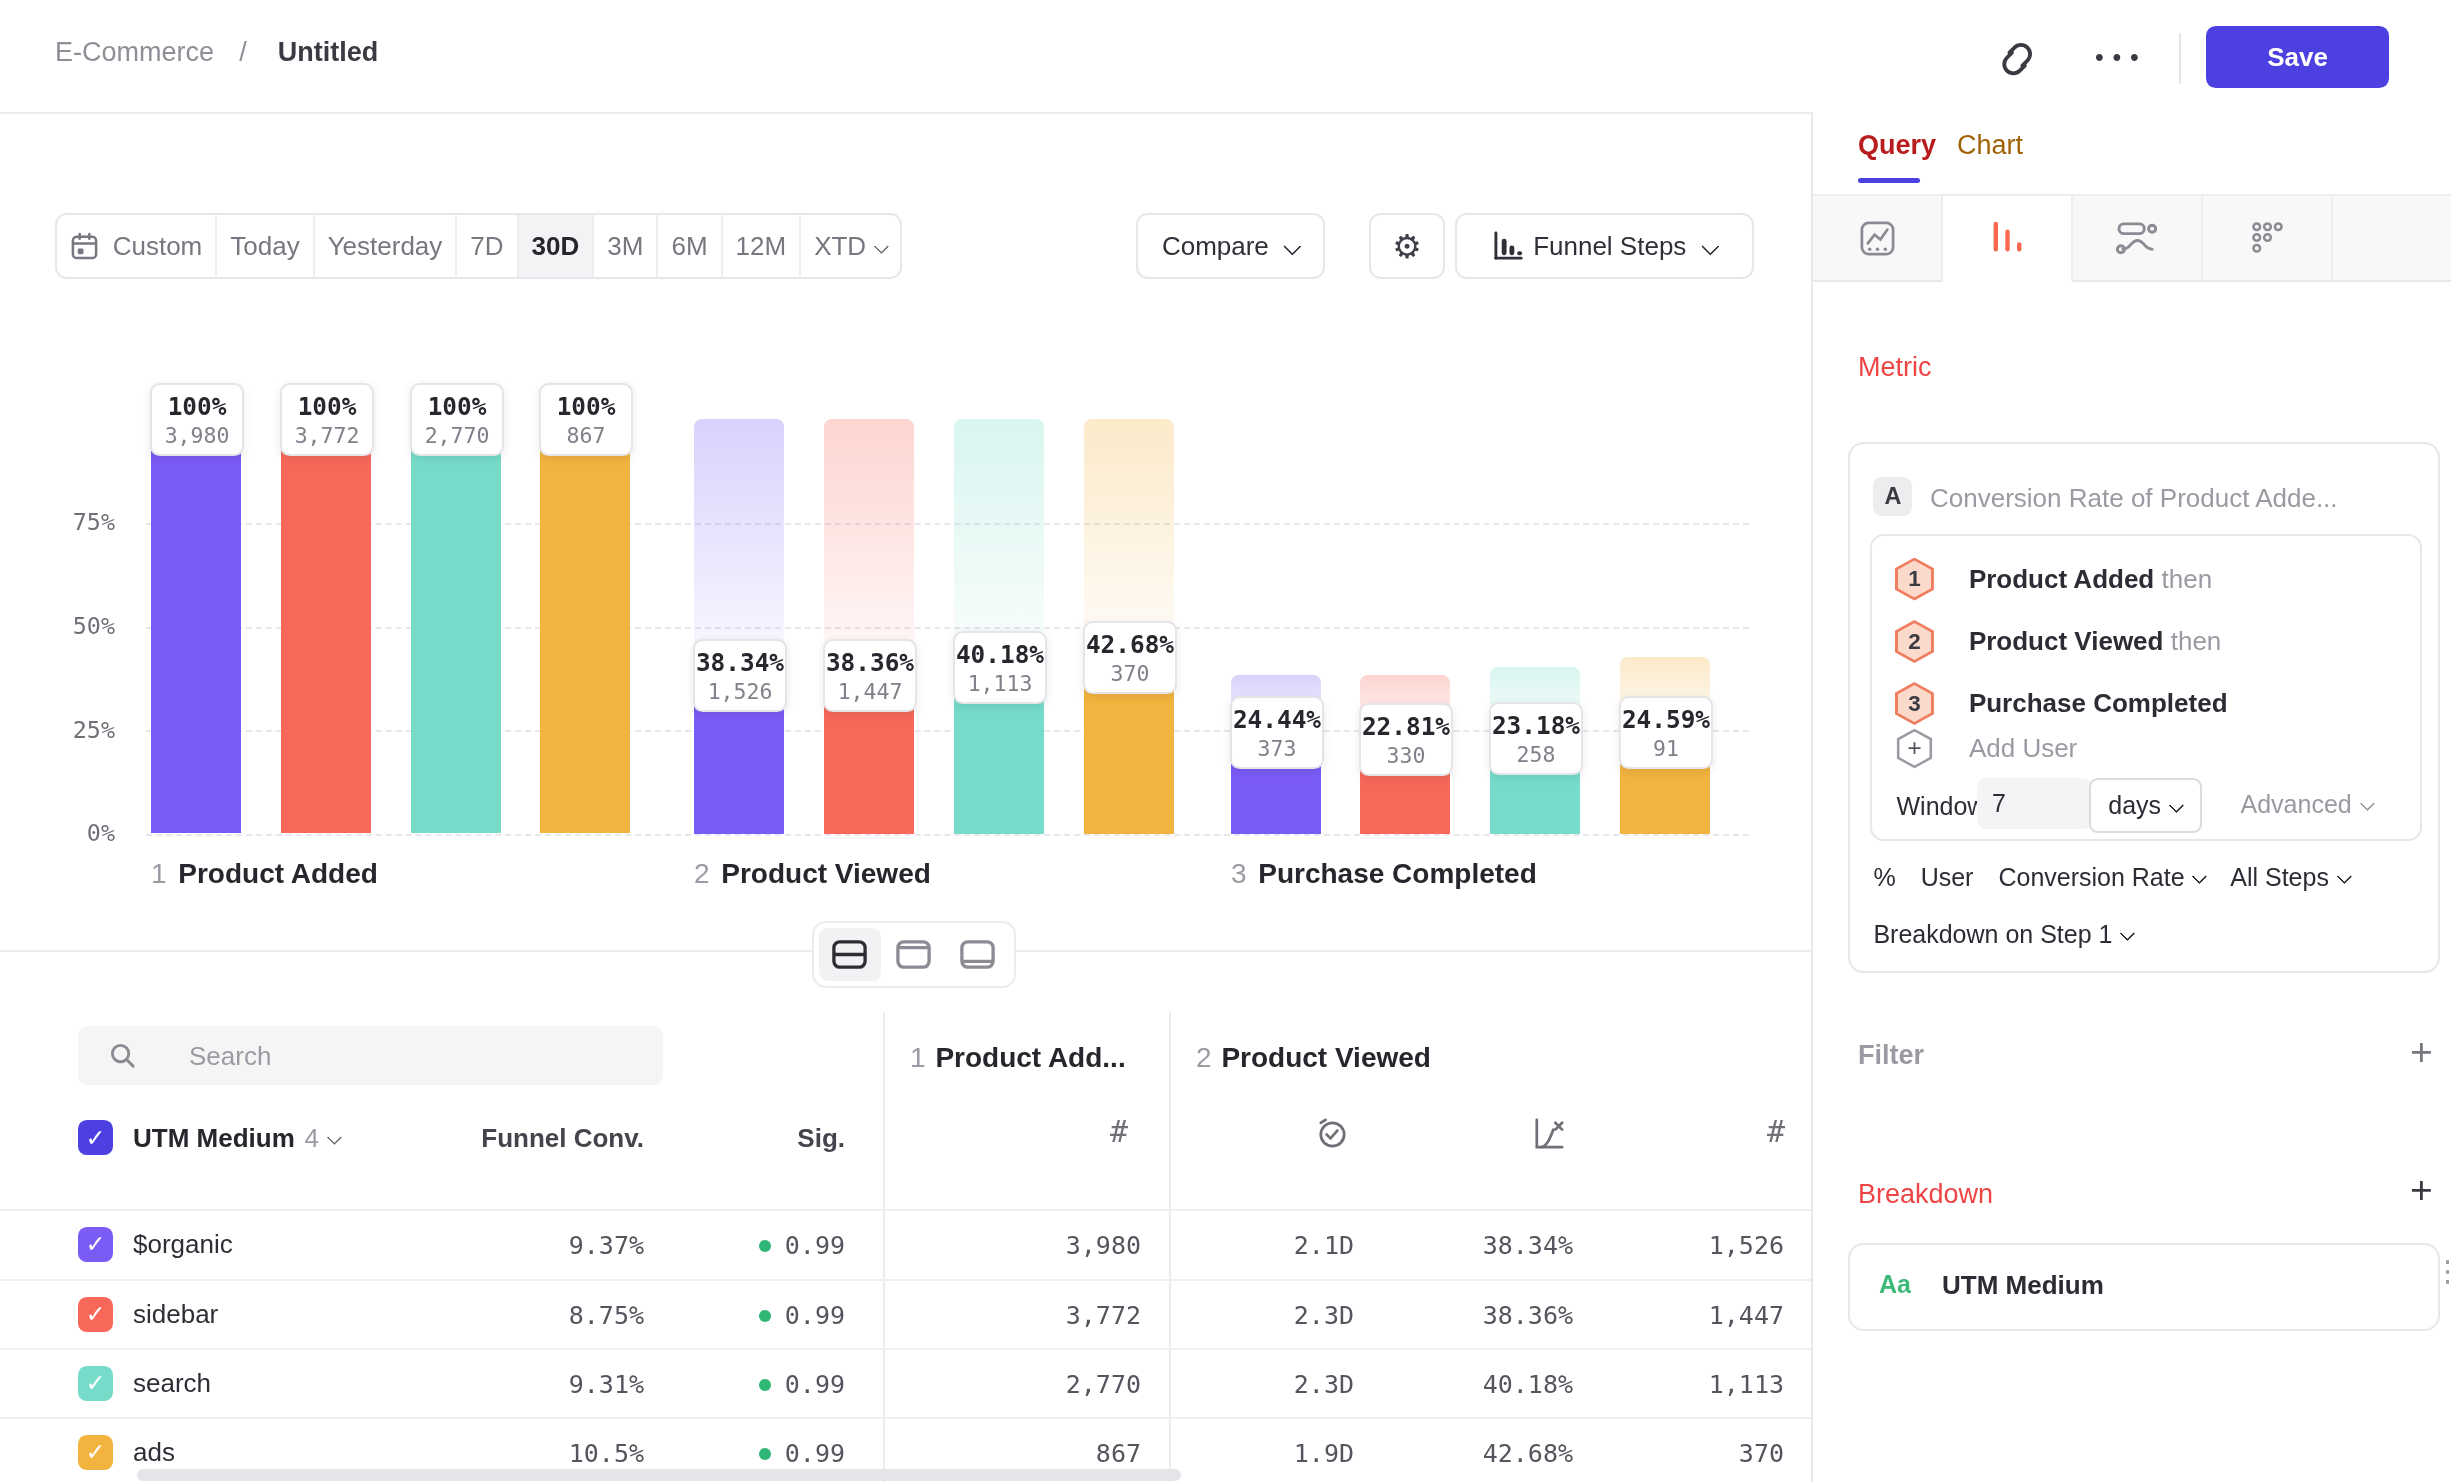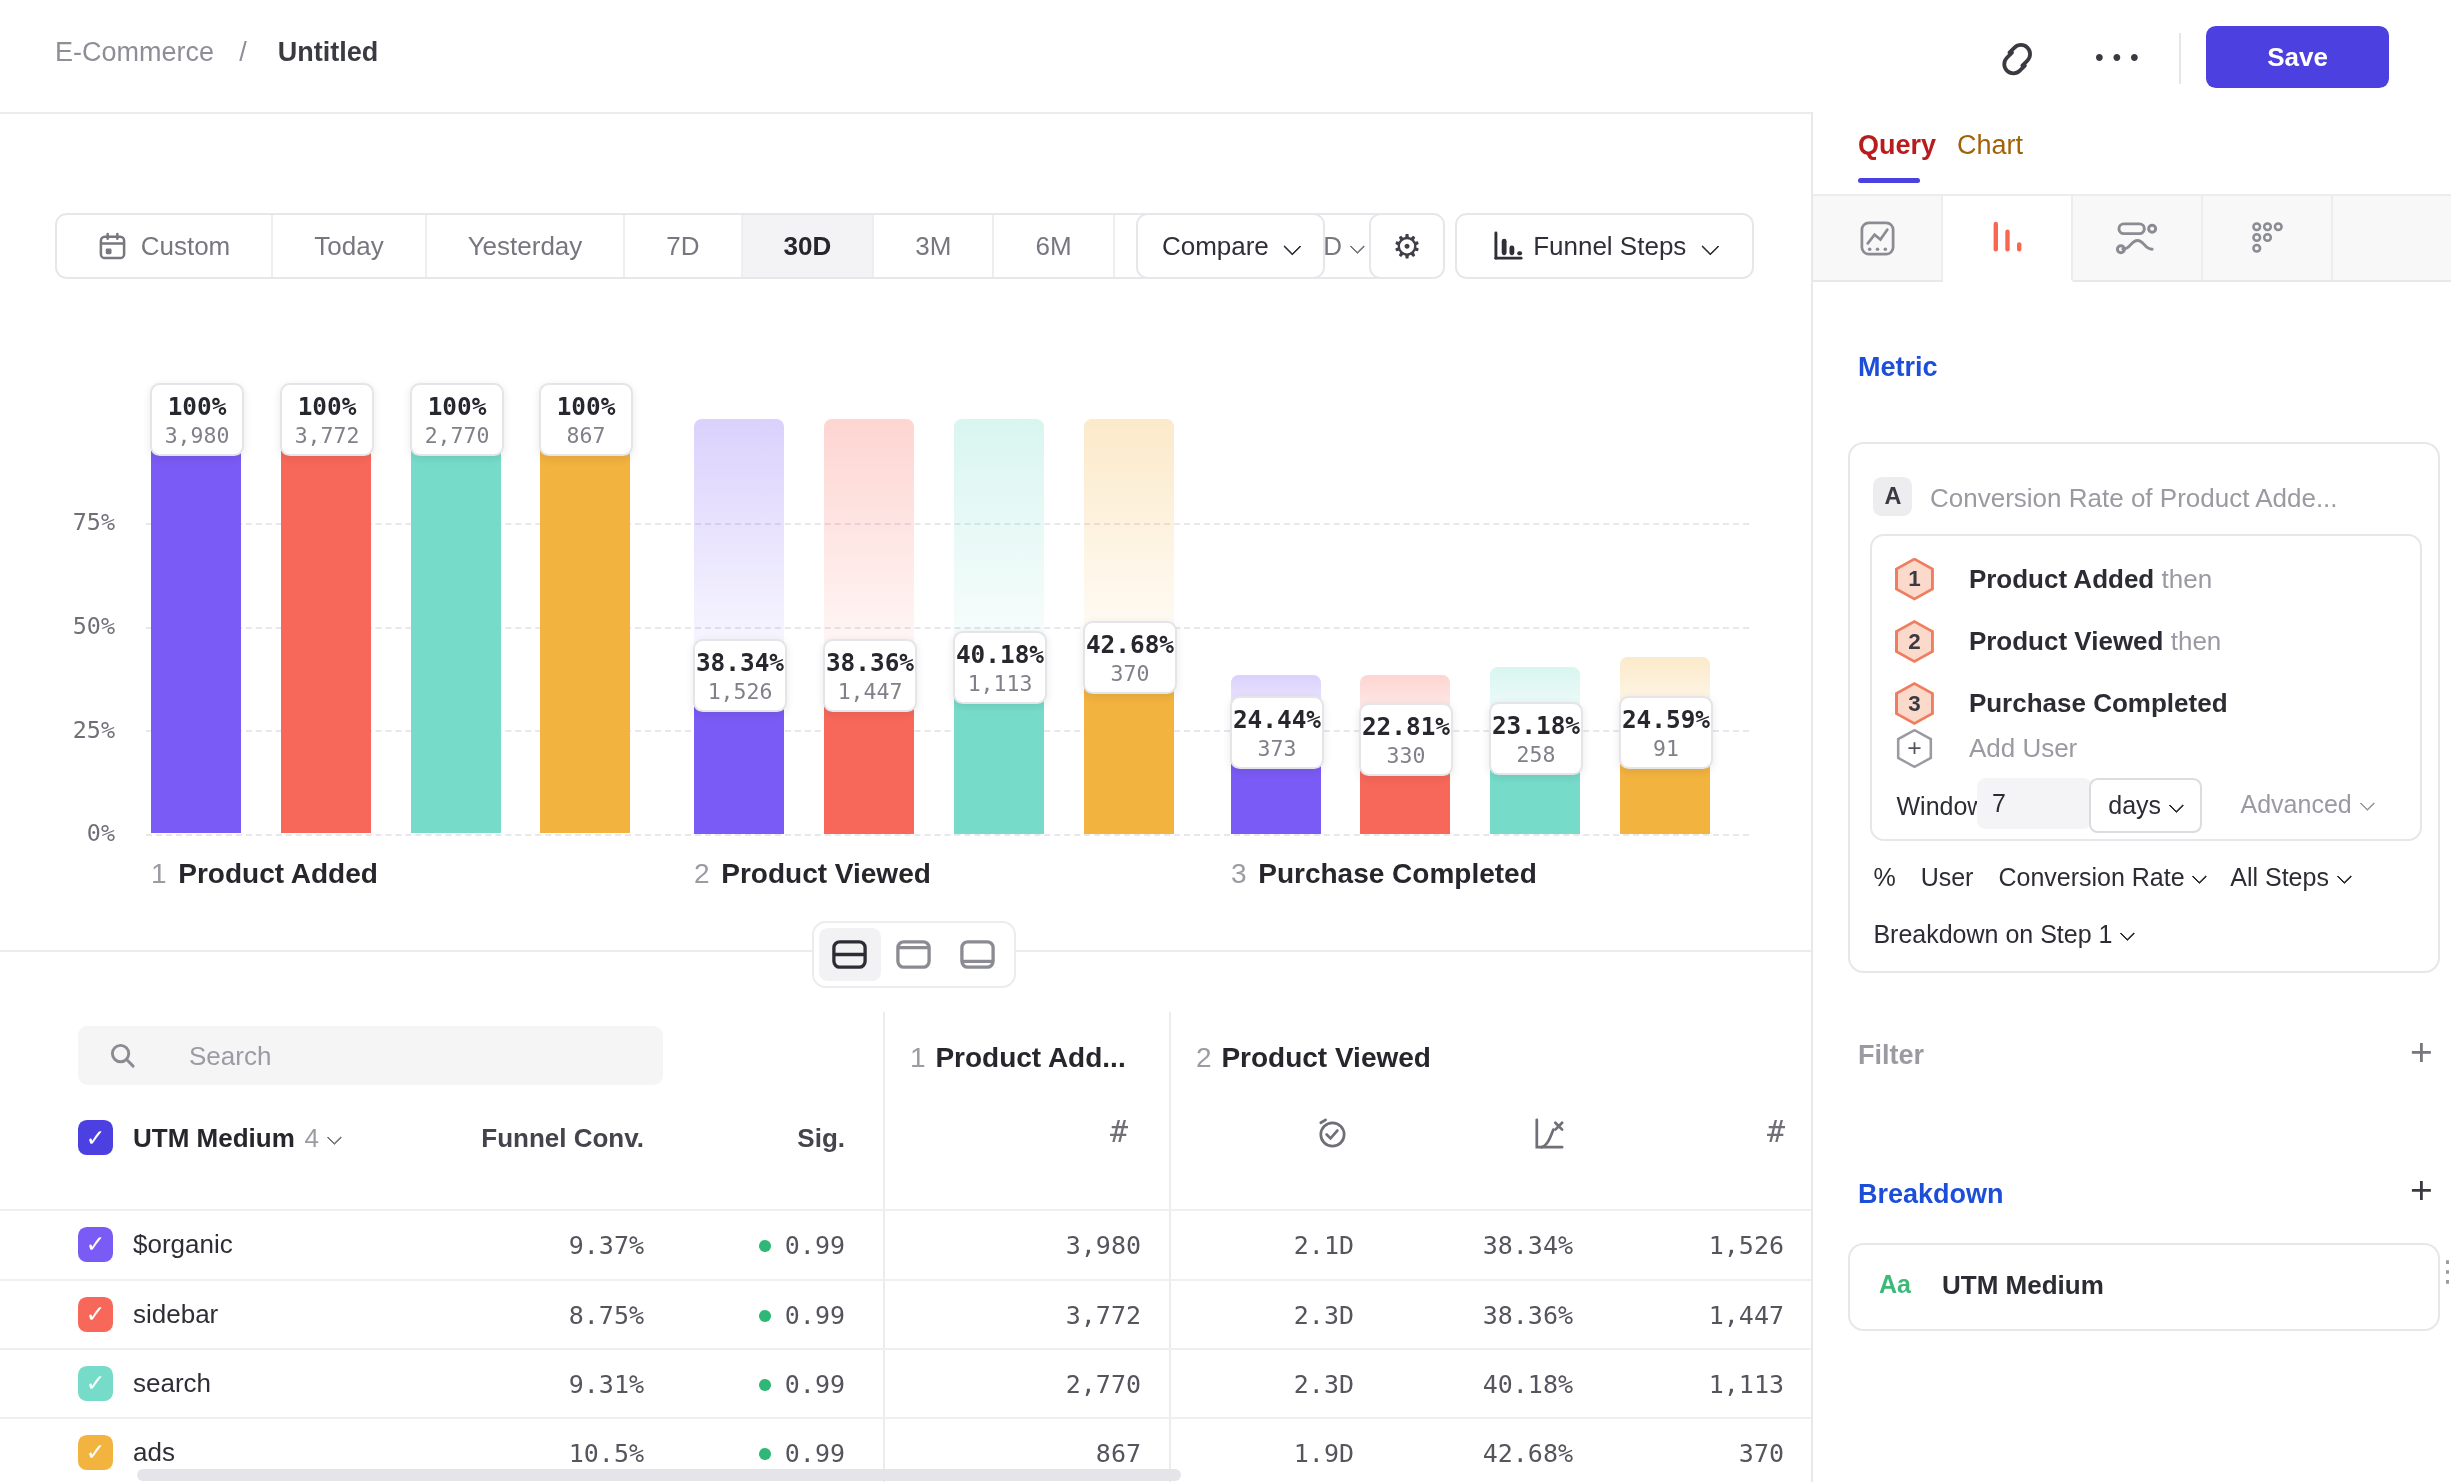--- a/index.html
+++ b/index.html
@@ -16,21 +16,21 @@
   #crumb .parent,#crumb .sep{color:#8e8e97;}
   #crumb .cur{color:#3a3a42;font-weight:600;margin-left:5.9px;}
   #crumb .sep{margin:0 17.6px;}
   #link-btn{left:1993px;top:35px;width:47px;height:47px;cursor:pointer;}
   #more-btn{left:2095px;top:43px;width:68px;height:33px;letter-spacing:8.8px;font-size:25px;color:#3a3a42;cursor:pointer;}
   #top-divider{left:2179px;top:33px;width:2px;height:51px;background:#e6e6ea;}
   #save-btn{left:2206px;top:26px;width:183px;height:62px;background:#4C40E0;color:#fff;font-size:26px;font-weight:600;border:none;border-radius:9.8px;cursor:pointer;font-family:inherit;}
 
   
   #seg{left:55px;top:213px;height:62px;display:inline-flex;border:2px solid #e7e7eb;border-radius:11.7px;overflow:hidden;background:#fff;}
-  .seg-item{display:flex;align-items:center;padding:0 41px;font-size:26px;color:#77777f;border-left:2px solid #eeeef1;cursor:pointer;white-space:nowrap;}
+  .seg-item{display:flex;align-items:center;padding:0 13px;font-size:26px;color:#77777f;border-left:2px solid #eeeef1;cursor:pointer;white-space:nowrap;}
   .seg-item:first-child{border-left:none;}
   .seg-item.sel{background:#f3f3f5;color:#26262c;font-weight:700;}
   .tool-btn{position:absolute;top:213px;height:62px;display:flex;align-items:center;justify-content:center;border:2px solid #e7e7eb;border-radius:11.7px;background:#fff;font-size:26px;color:#2f2f37;cursor:pointer;gap:7.8px;}
 
   
   #legend{left:0;top:318px;width:1811px;display:flex;justify-content:center;gap:45px;}
   .lg-item{display:flex;align-items:center;gap:11.7px;font-size:25px;color:#3f3f47;font-weight:500;cursor:pointer;}
   .lg-sw{width:21.5px;height:21.5px;border-radius:5.9px;}
 
   
@@ -75,21 +75,21 @@
   
   #rpanel{left:1811px;top:112px;width:641px;height:1370px;border-left:2px solid #e8e8ea;background:#fff;}
   .rp{position:absolute;}
   .rtab{font-size:27px;cursor:pointer;}
   .rtab.active{color:#b91c1c;font-weight:700;}
   .rtab.idle{color:#a16207;}
   #rtab-underline{left:45px;top:66px;width:62px;height:4.9px;background:#4B41E0;border-radius:2.9px;}
   #icon-strip{left:0px;top:82px;width:641px;height:84px;background:#f8f8f9;border-top:2px solid #ededf0;border-bottom:2px solid #e8e8ea;display:flex;}
   .itab{width:128px;height:100%;display:flex;align-items:center;justify-content:center;border-right:2px solid #ededf0;cursor:pointer;color:#8b8b93;}
   .itab.sel{background:#fff;border-bottom:2px solid #fff;margin-bottom:-2px;color:#F8684F;}
-  .sect-title{font-size:27px;font-weight:700;color:#1d4ed8;}
+  .sect-title{font-size:27px;font-weight:400;color:#ef4444;}
   .card{position:absolute;border:2px solid #e7e7ea;border-radius:15.6px;background:#fff;}
   .hex{position:relative;width:39px;height:43px;flex:none;}
   .hex .h1{position:absolute;inset:0;clip-path:polygon(50% 0,100% 25%,100% 75%,50% 100%,0 75%,0 25%);background:#EF7D5F;}
   .hex .h2{position:absolute;inset:2.9px;clip-path:polygon(50% 0,100% 25%,100% 75%,50% 100%,0 75%,0 25%);background:#FBD9CB;}
   .hex.gray .h1{background:#9a9aa2;}
   .hex.gray .h2{background:#fff;}
   .hex .num{position:absolute;inset:0;display:flex;align-items:center;justify-content:center;font-size:22.4px;font-weight:700;color:#3a3a42;}
   .hex.gray .num{font-weight:400;color:#55555e;font-size:27px;}
   .qstep{position:absolute;left:23.4px;display:flex;align-items:center;gap:35px;cursor:pointer;}
   .qstep .nm{font-size:26px;font-weight:600;color:#2c2c34;white-space:nowrap;}

